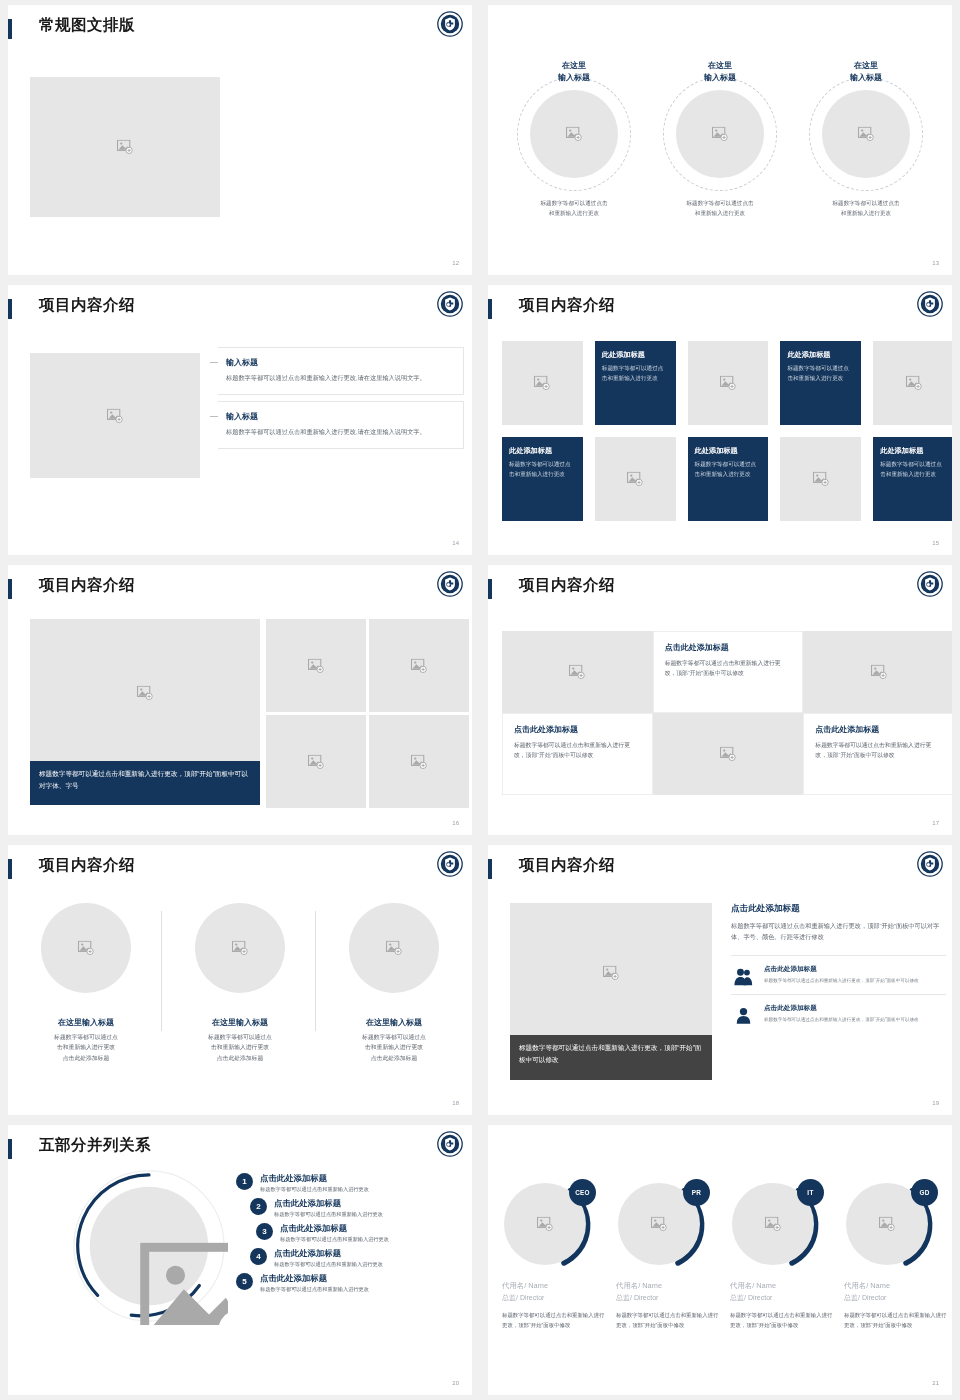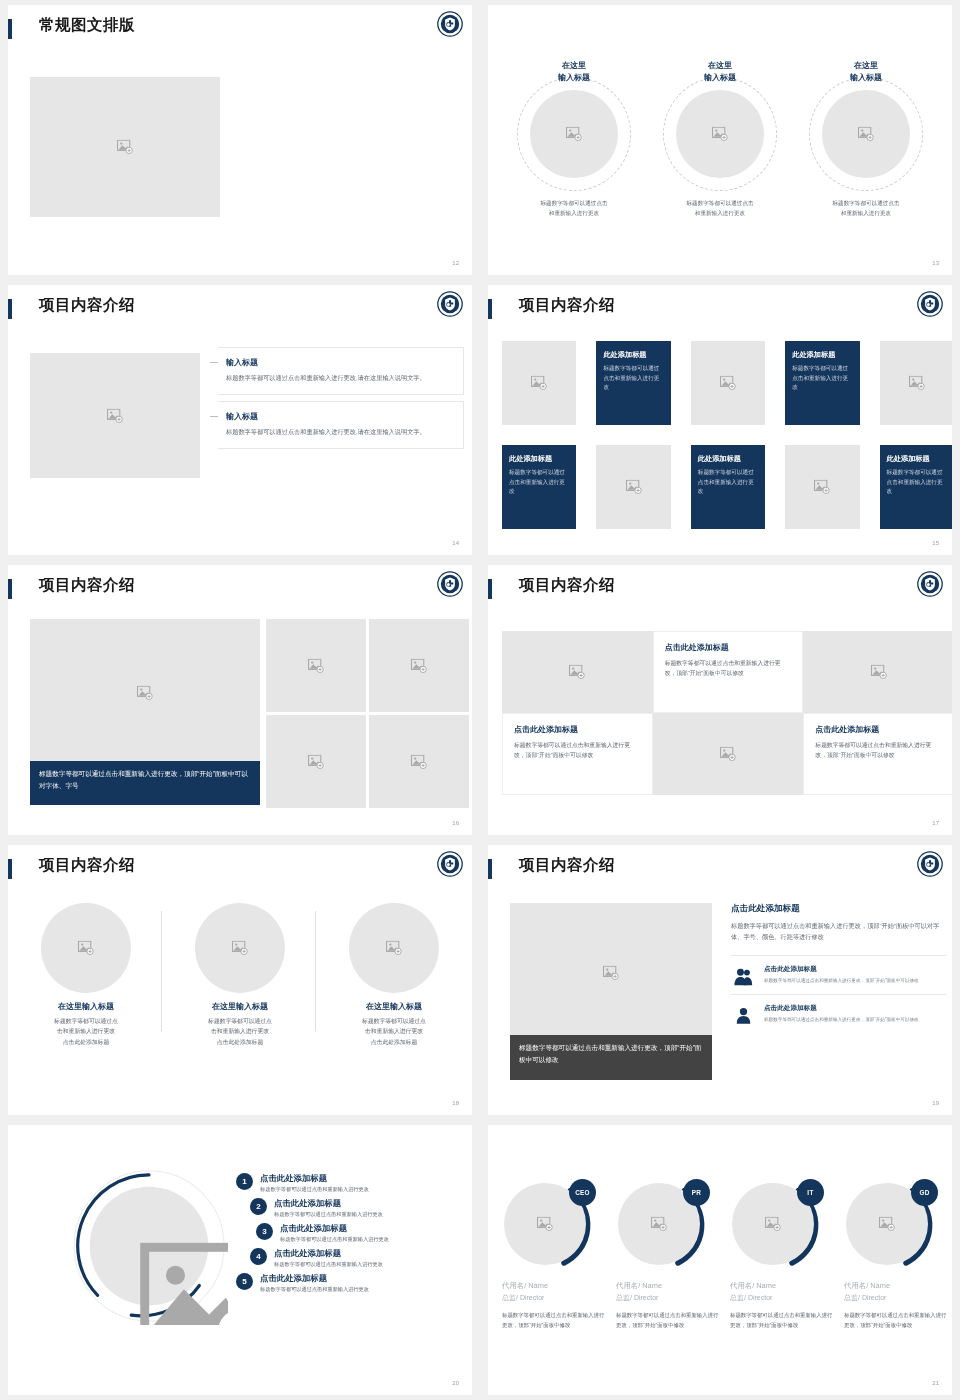--- a/index.html
+++ b/index.html
@@ -32,41 +32,41 @@
   .s13fill{position:absolute;left:13px;top:13px;width:88px;height:88px;background:#e6e6e6;border-radius:50%;}
   .s13p{font-size:5.6px;line-height:1.75;color:#5d646d;margin-top:8px;}
   
   .s14img{position:absolute;left:22px;top:68px;width:170px;height:125px;}
   .s14list{position:absolute;left:210px;top:62px;width:246px;}
   .s14card{border:1px solid #e4e6e9;border-left:none;padding:9px 10px 10px 8px;position:relative;margin-bottom:6px;}
   .s14card:before{content:"";position:absolute;left:-8px;top:14px;width:8px;height:1px;background:#b9bec5;}
   .s14h{font-size:8px;font-weight:bold;color:#15365c;margin-bottom:5px;}
   .s14p{font-size:6.2px;line-height:1.75;color:#5d646d;}
   
-  .s15grid{position:absolute;left:14px;top:56px;width:452px;display:grid;grid-template-columns:repeat(5,1fr);grid-template-rows:84px 84px;gap:20px;}
+  .s15grid{position:absolute;left:14px;top:56px;width:452px;display:grid;grid-template-columns:repeat(5,1fr);grid-template-rows:84px 84px;gap:12px;}
   .s15cell{position:relative;padding:9px 7px;box-sizing:border-box;}
   .s15h{font-size:7.2px;font-weight:bold;margin-bottom:4px;}
   .s15p{font-size:5.6px;line-height:1.7;}
   .s15cell.navy .s15h{color:#fff;}
   .s15cell.navy .s15p{color:#cfd8e3;}
   
   .s16big{position:absolute;left:22px;top:54px;width:230px;height:148px;}
   .s16cap{position:absolute;left:22px;top:196px;width:230px;height:44px;background:#15365c;color:#fff;font-size:6.6px;line-height:1.75;padding:7px 9px;box-sizing:border-box;}
   .s16r{position:absolute;top:54px;display:grid;grid-template-columns:100px 100px;grid-template-rows:93px 93px;gap:3px;left:258px;}
   
   .s17grid{position:absolute;left:14px;top:66px;width:452px;display:grid;grid-template-columns:repeat(3,1fr);grid-template-rows:82px 82px;}
   .s17cell{position:relative;box-sizing:border-box;padding:10px 11px;}
   .s17cell.txt{background:#fff;border:1px solid #eceef0;}
   .s17h{font-size:8px;font-weight:bold;color:#15365c;margin-bottom:5px;}
   .s17p{font-size:5.8px;line-height:1.78;color:#5d646d;}
   
   .s18wrap{position:absolute;left:0;top:58px;width:100%;display:flex;justify-content:center;gap:36px;}
   .s18col{width:118px;text-align:center;position:relative;}
   .s18circ{width:90px;height:90px;border-radius:50%;background:#e6e6e6;margin:0 auto;position:relative;}
-  .s18h{font-size:8px;font-weight:bold;color:#15365c;margin-top:8px;}
+  .s18h{font-size:8px;font-weight:bold;color:#15365c;margin-top:24px;}
   .s18p{font-size:5.8px;line-height:1.8;color:#5d646d;margin-top:4px;}
   .s18div{position:absolute;top:66px;width:1px;height:120px;background:#dcdfe3;}
   
   .s19img{position:absolute;left:22px;top:58px;width:202px;height:140px;}
   .s19cap{position:absolute;left:22px;top:190px;width:202px;height:45px;background:#434343;color:#fff;font-size:6.6px;line-height:1.8;padding:7px 9px;box-sizing:border-box;}
   .s19r{position:absolute;left:243px;top:58px;width:215px;}
   .s19h{font-size:8.6px;font-weight:bold;color:#15365c;margin-bottom:5px;}
   .s19p{font-size:6.2px;line-height:1.85;color:#5d646d;}
   .s19row{display:flex;gap:9px;align-items:flex-start;padding:9px 0 8px;border-top:1px solid #e5e7ea;}
   .s19ico{width:24px;flex:0 0 24px;display:flex;justify-content:center;padding-top:2px;}
@@ -451,20 +451,27 @@
           <div class="s19rp">标题数字等都可以通过点击和重新输入进行更改，顶部“开始”面板中可以修改</div>
         </div>
       </div>
     </div>
     <div class="pgn">19</div>
   </div>
     </div>
 
   <div class="slide">
       <div class="slide-inner">
+    <div class="hdr">
+      <div class="accent"></div>
+      <div class="ttl">五部分并列关系</div>
+      <svg class="logo">
+            <use href="#badgelogo"></use>
+          </svg>
+    </div>
     <svg class="s20circ" viewBox="0 0 160 160">
       <circle cx="80" cy="80" r="76" fill="none" stroke="#eceef0" stroke-width="1.2"></circle>
       <circle cx="80" cy="80" r="60" fill="#e6e6e6"></circle>
       <path d="M80 8 A72 72 0 0 0 28 130" fill="none" stroke="#12355d" stroke-width="3.2" stroke-linecap="round"></path>
       <path d="M62 150 A72 72 0 0 0 131 120" fill="none" stroke="#12355d" stroke-width="3.2" stroke-linecap="round"></path>
       <g transform="translate(70,70) scale(0.85)">
             <use href="#imgph"></use>
           </g>
     </svg>
     <div class="s20list">

